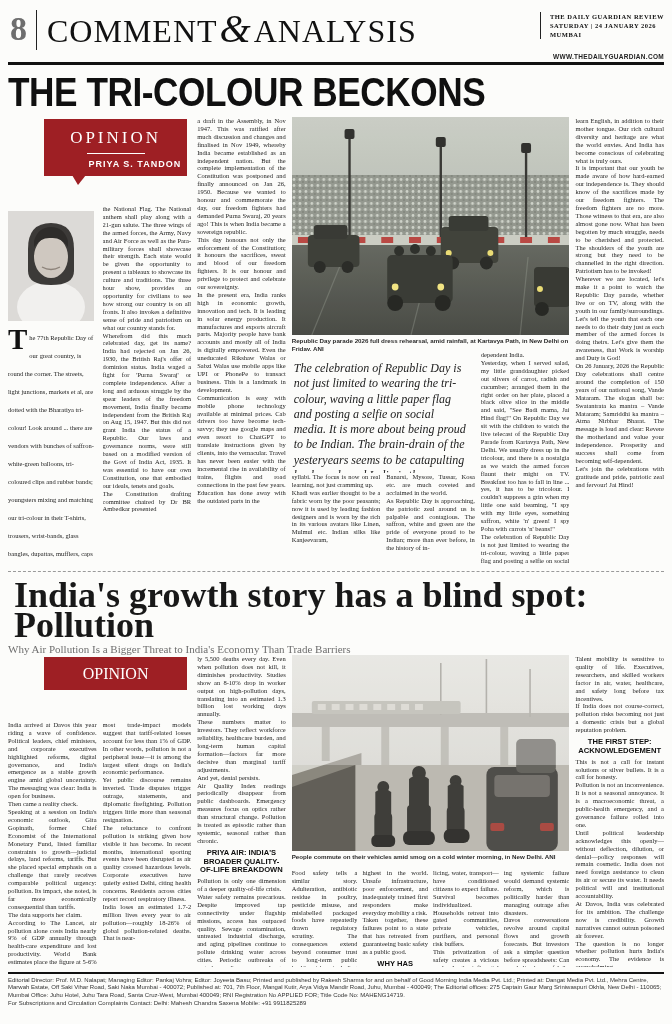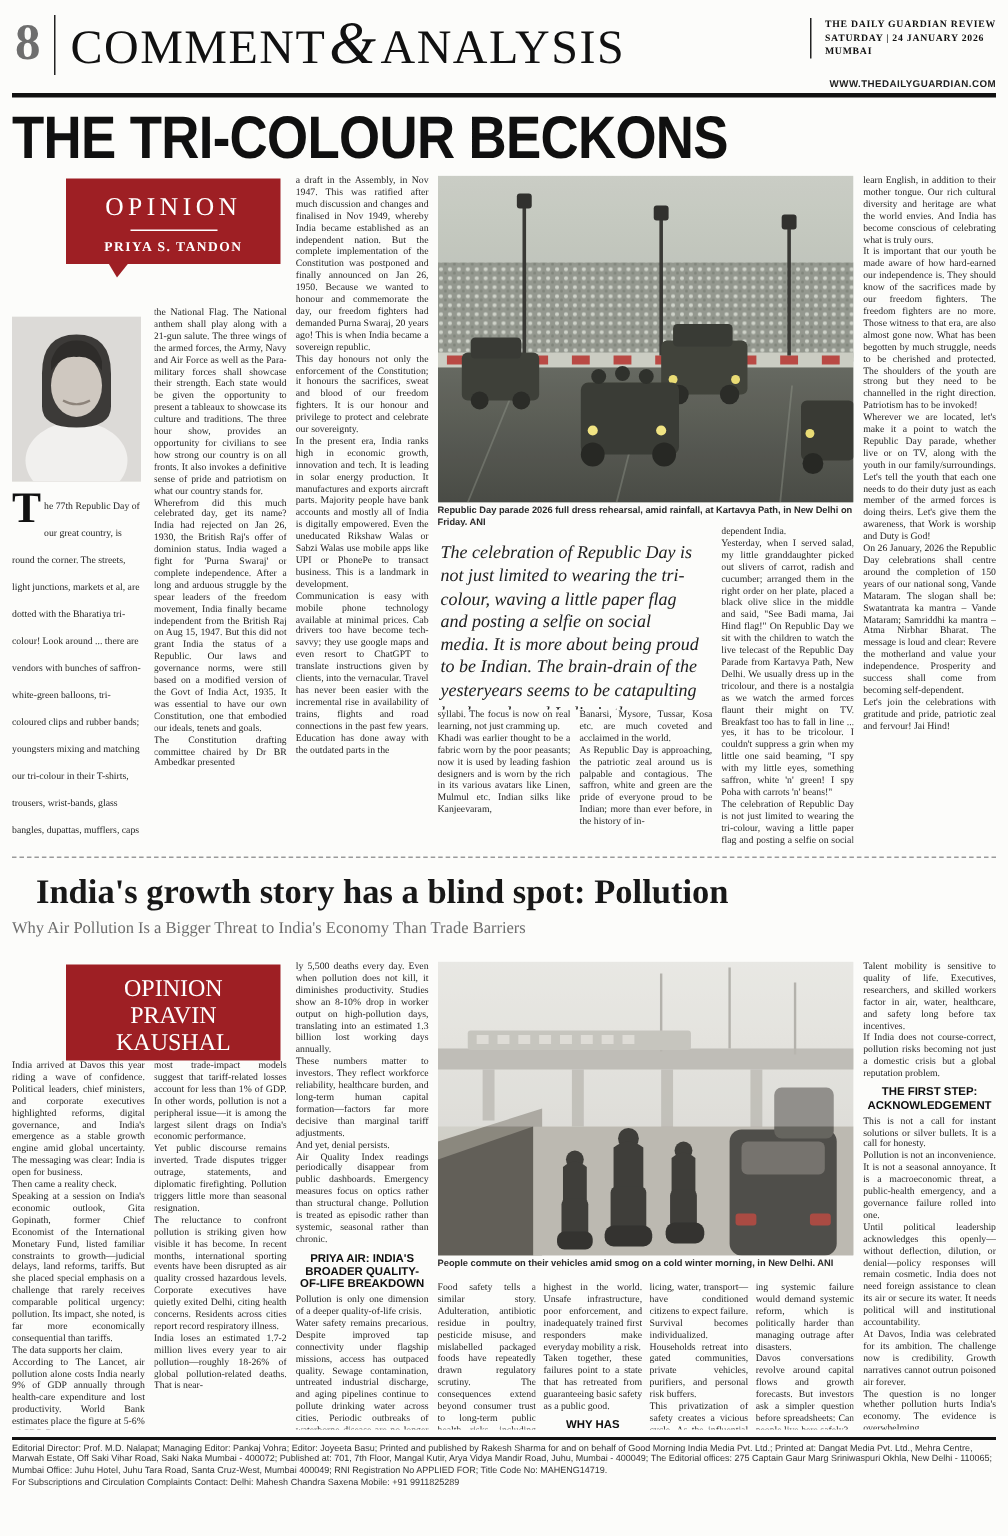--- a/index.html
+++ b/index.html
@@ -29,34 +29,34 @@
     grid-template-rows:88px 146px 122px 1fr;}
   .a1-grid>div{overflow:hidden;}
   .coltext{font-size:6.5px;line-height:7.9px;text-align:justify;white-space:pre-line;color:#1c1c1c;}
   .a-box{grid-area:box;}
   .a-c1{grid-area:c1;} .a-c2{grid-area:c2;} .a-c3{grid-area:c3;} .a-c4{grid-area:c4;}
   .a-c5{grid-area:c5;} .a-c6{grid-area:c6;} .a-c7{grid-area:c7;} .a-ph{grid-area:ph;} .a-qt{grid-area:qt;}
   
   .opinion-box{background:#9e1f24;color:#fff;text-align:center;padding:9px 6px 7px 6px;margin:2px 4px 0 36px;position:relative;}
   .opinion-box .op-word{font-family:"Liberation Serif",serif;font-size:17px;letter-spacing:3px;}
   .opinion-box .op-rule{width:58px;height:1px;background:#fff;margin:5px auto 5px auto;}
-  .opinion-box .op-author{font-family:Liberation Serif, serif;font-weight:bold;font-size:9px;letter-spacing:1px;}
+  .opinion-box .op-author{font-family:Liberation Sans, sans-serif;font-weight:bold;font-size:9px;letter-spacing:1px;text-align:right;}
   .op-tail{position:absolute;left:28px;bottom:-9px;width:0;height:0;border-left:6px solid transparent;border-right:8px solid transparent;border-top:10px solid #9e1f24;}
   
   .author-photo{width:86px;height:110px;margin:6px 0 5px 0;background:linear-gradient(#ececea,#d4d2cf);position:relative;overflow:hidden;}
   .dropcap{float:left;font-size:29px;line-height:24px;padding:1px 2px 0 0;font-weight:bold;color:#111;}
   
   .photo-frame{position:relative;}
   .photo-frame svg{display:block;}
   .caption{font-family:"Liberation Sans",sans-serif;font-weight:bold;font-size:6.2px;line-height:7.5px;color:#2b2b2b;margin-top:2px;text-align:left;}
   .pullquote{font-style:italic;font-size:12px;line-height:15.3px;color:#222;padding:10px 6px 0 2px;text-align:left;}
   
   .article-sep{border-top:1px dashed #9a9a9a;margin-top:7px;}
-  .headline2{font-family:"Liberation Serif",serif;font-weight:bold;font-size:23px;line-height:30px;color:#181818;margin:8px 0 3px 16px;letter-spacing:0;}
-  .subtitle2{font-family:"Liberation Serif",serif;font-size:11px;color:#6e6e6e;margin-bottom:16px;}
+  .headline2{font-family:"Liberation Serif",serif;font-weight:bold;font-size:36px;line-height:30px;color:#181818;margin:8px 0 3px 6px;letter-spacing:0;}
+  .subtitle2{font-family:"Liberation Serif",serif;font-size:11px;color:#6e6e6e;margin-bottom:0;}
   .a2-grid{display:grid;grid-template-columns:repeat(7,1fr);gap:0 6px;height:312px;overflow:hidden;
     grid-template-areas:
       "box box c3 ph ph ph c7"
       "c1  c2  c3 ph ph ph c7"
       "c1  c2  c3 sub sub sub c7";
     grid-template-rows:66px 148px 1fr;}
   .a2-grid>div{overflow:hidden;}
   .a-sub{grid-area:sub;display:flex;gap:5px;}
   .minicol{flex:1;overflow:hidden;}
   .opinion-box2{background:#9e1f24;color:#fff;text-align:center;padding:8px 6px 7px 6px;margin:2px 4px 0 36px;}
@@ -223,21 +223,20 @@
   <div class="article-sep"></div>
   <div class="headline2">India's growth story has a blind spot: Pollution</div>
   <div class="subtitle2">Why Air Pollution Is a Bigger Threat to India's Economy Than Trade Barriers</div>
 
   <div class="a2-grid">
 
     <div class="a-box">
       <div class="opinion-box2">
         <div class="op-word">OPINION</div>
         <div class="op-rule"></div>
-        <div class="op-author">PRAVIN KAUSHAL</div>
       </div>
     </div>
 
     <div class="a-c1 coltext">India arrived at Davos this year riding a wave of confidence. Political leaders, chief ministers, and corporate executives highlighted reforms, digital governance, and India's emergence as a stable growth engine amid global uncertainty. The messaging was clear: India is open for business.
 Then came a reality check.
 Speaking at a session on India's economic outlook, Gita Gopinath, former Chief Economist of the International Monetary Fund, listed familiar constraints to growth—judicial delays, land reforms, tariffs. But she placed special emphasis on a challenge that rarely receives comparable political urgency: pollution. Its impact, she noted, is far more economically consequential than tariffs.
 The data supports her claim.
 According to The Lancet, air pollution alone costs India nearly 9% of GDP annually through health-care expenditure and lost productivity. World Bank estimates place the figure at 5-6% of GDP. By contrast,</div>
 
     <div class="a-c2">

